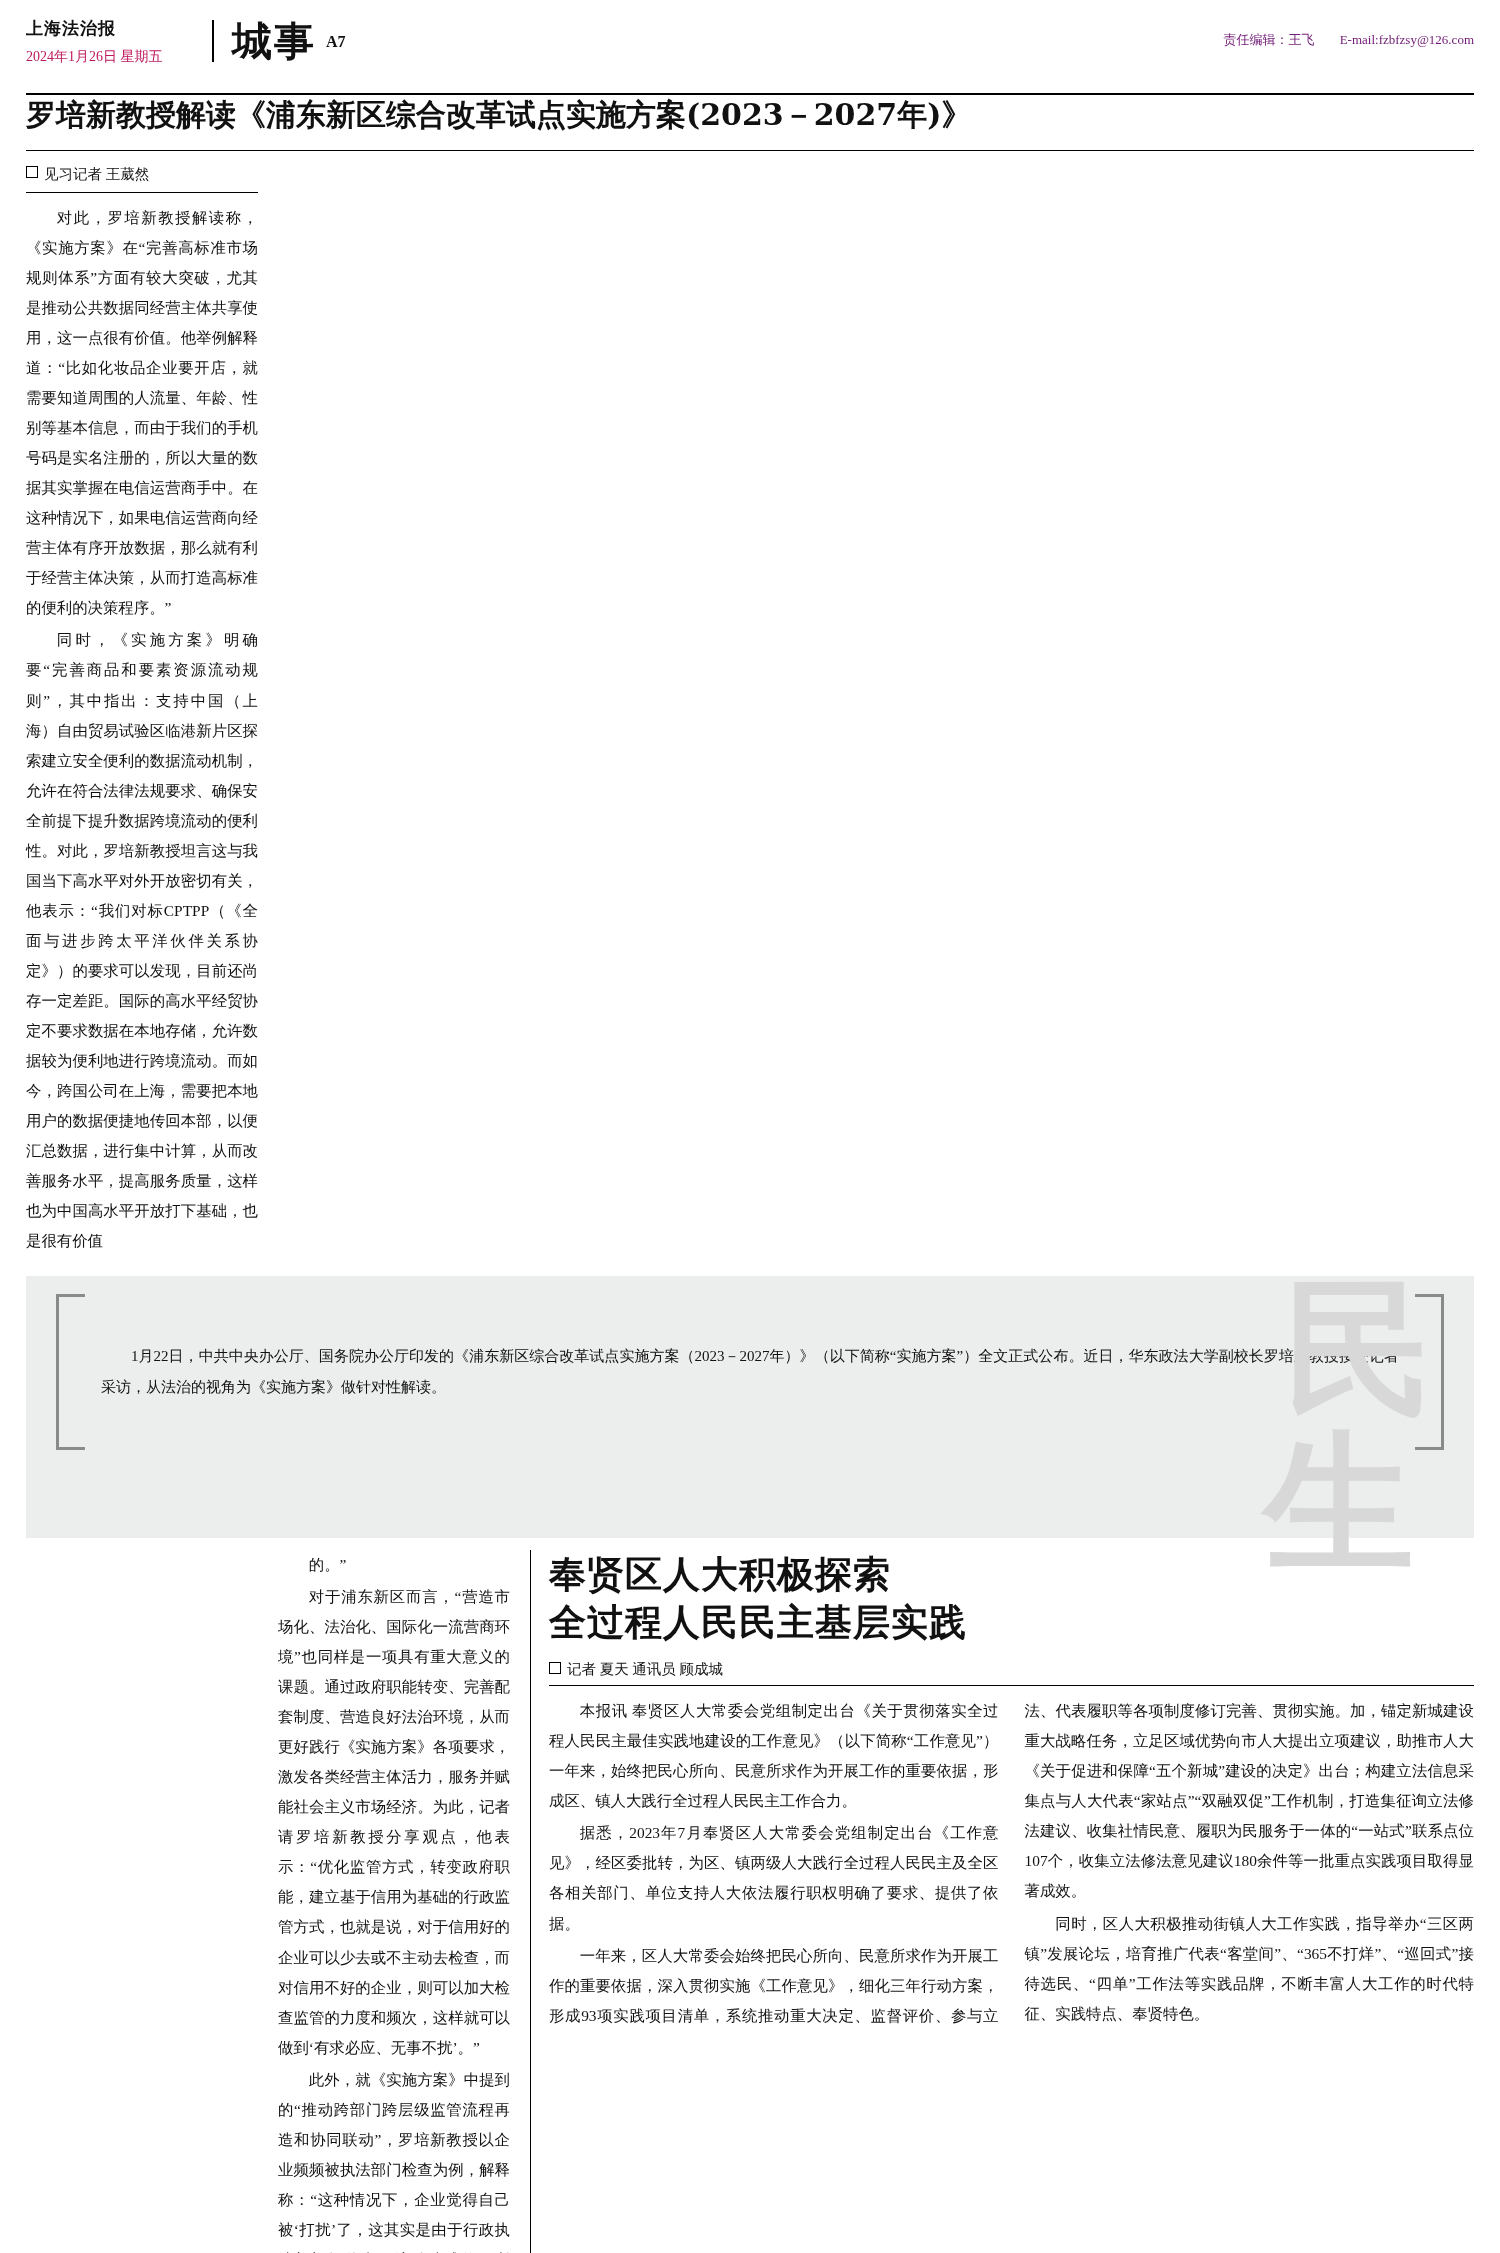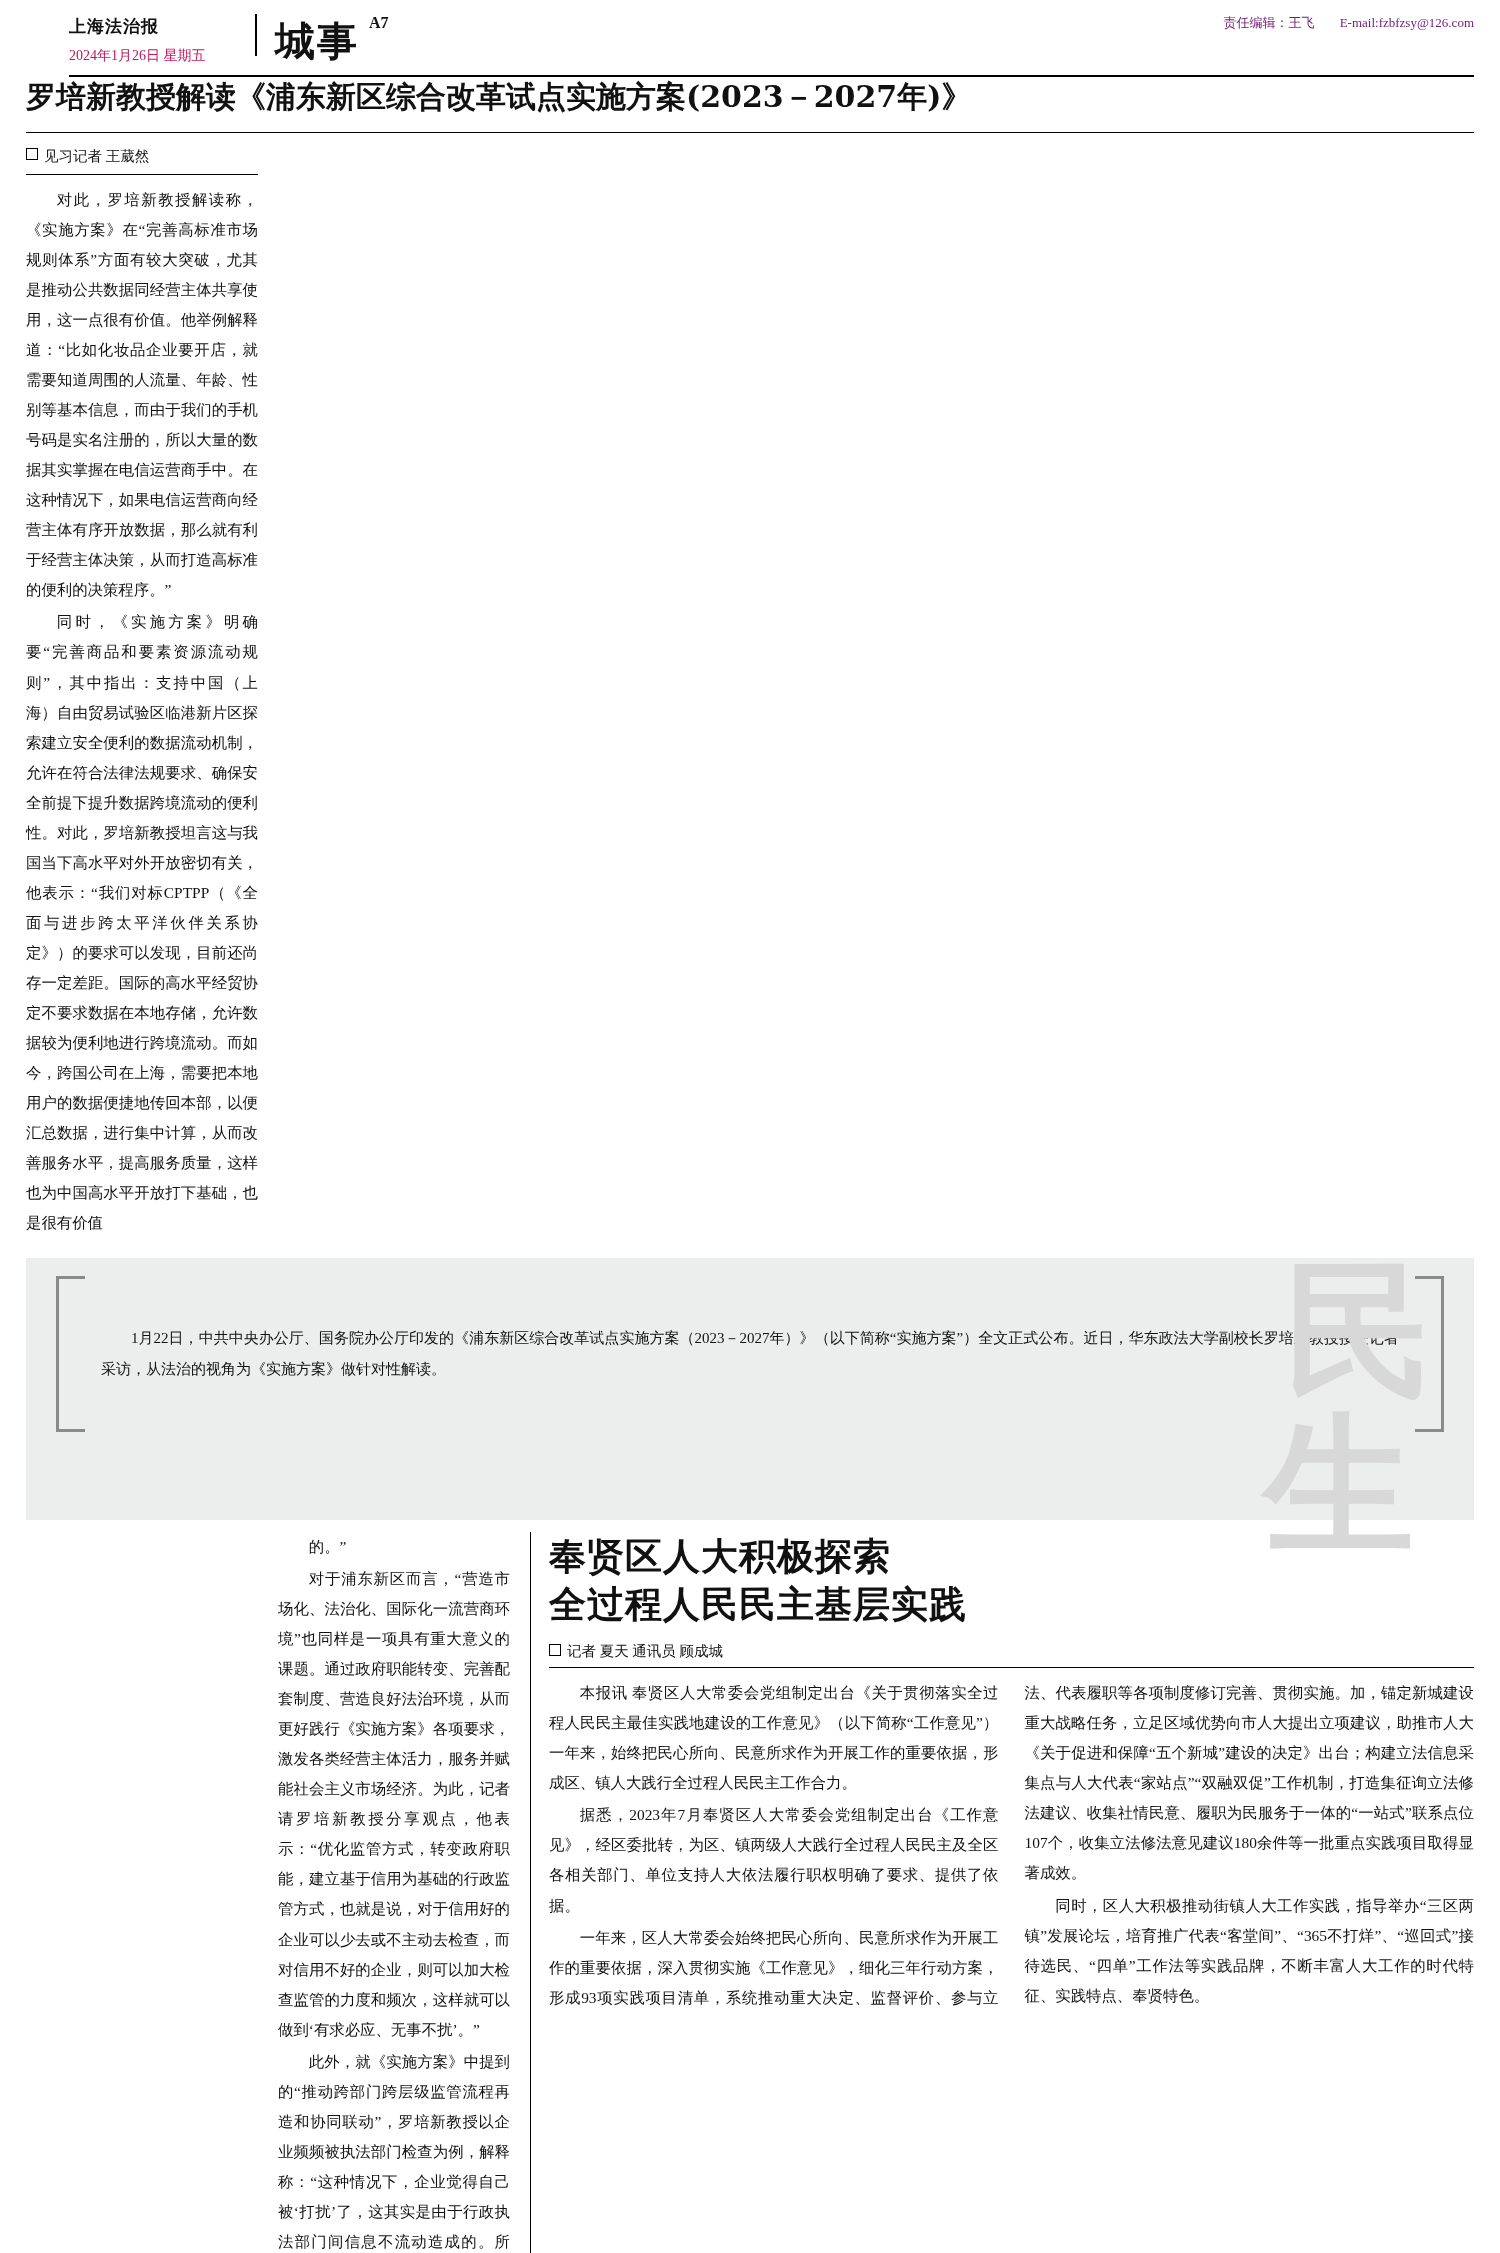--- a/index.html
+++ b/index.html
@@ -1,21 +1,21 @@
 <!DOCTYPE html>
 <html><head>
 <meta charset="utf-8">
 <style>
   html,body{margin:0;padding:0;background:#ffffff;}
   body{width:1500px;height:2253px;font-family:"Liberation Serif",serif;color:#111;}
   .page{width:1500px;height:2253px;position:relative;padding:0;box-sizing:border-box;}
   .inner{padding:14px 26px 0 26px;box-sizing:border-box;}
 
   
-  .masthead{display:flex;align-items:flex-start;border-bottom:2px solid #000;padding-bottom:6px;margin-left:43px;}
+  .masthead{display:flex;align-items:center;border-bottom:2px solid #000;padding-bottom:24px;}
   .mast-left{width:180px;line-height:1.5;}
   .mast-paper{font-size:17px;font-weight:bold;letter-spacing:1px;font-family:"DejaVu Serif",serif;}
   .mast-date{font-size:14px;margin-top:5px;color:#be185d;}
   .mast-div{width:2px;background:#000;height:42px;margin:0 18px 2px 6px;}
   .mast-sec{font-size:40px;font-weight:bold;letter-spacing:2px;font-family:"DejaVu Serif",serif;}
   .mast-page{font-size:16px;font-weight:bold;margin-left:10px;font-family:Liberation Serif, serif;}
   .mast-right{margin-left:auto;font-size:13px;color:#701a75;padding-bottom:4px;}
   .mast-right span{margin-left:22px;}
 
   

